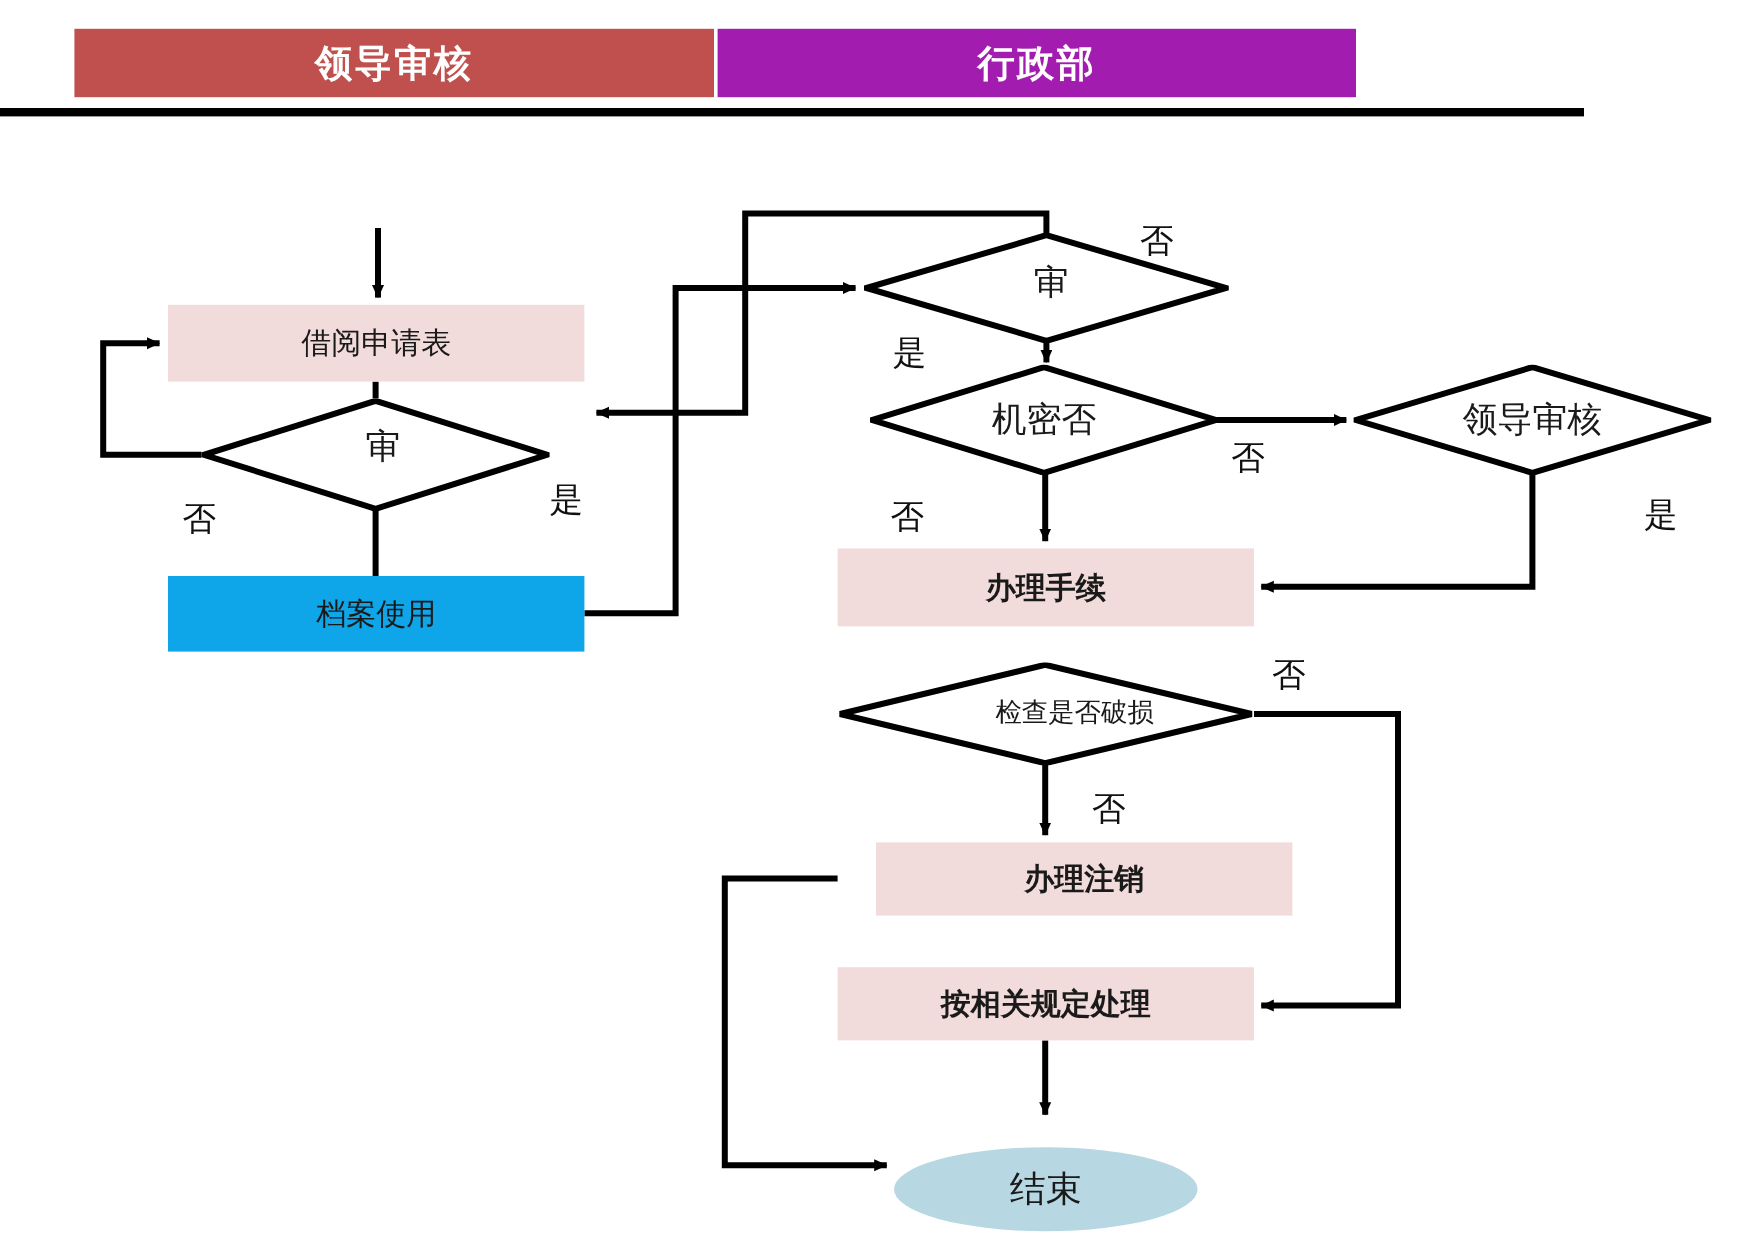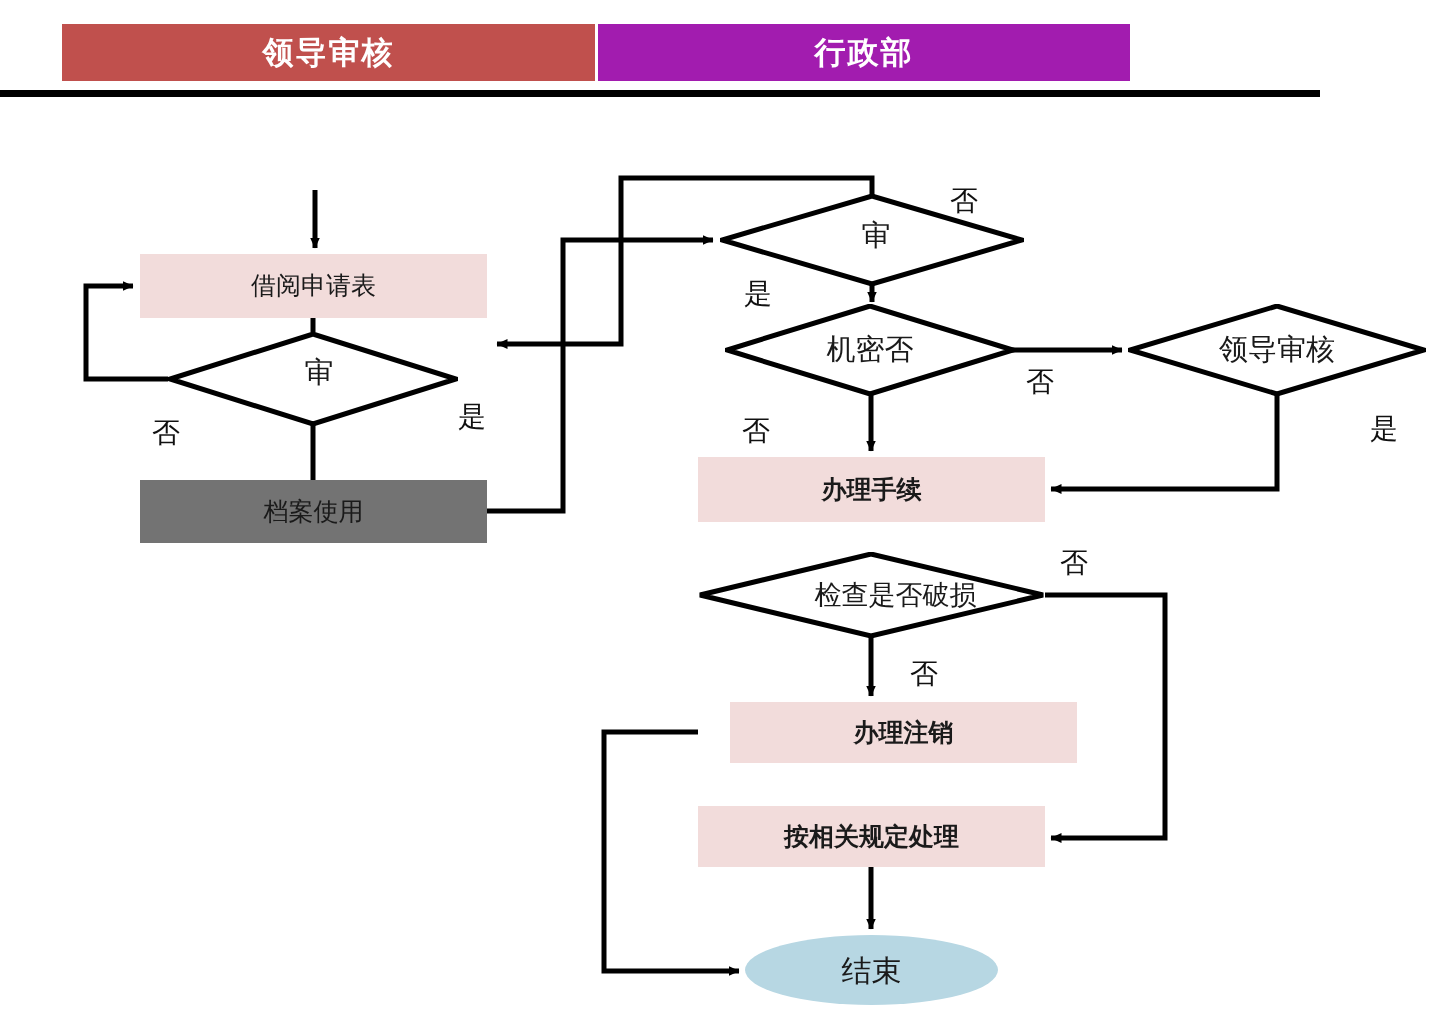--- a/index.html
+++ b/index.html
@@ -82,21 +82,21 @@
     <span>借阅申请表</span>
   </div>
 
   <div class="node dec" style="left:168px;top:332px;width:290px;height:94px;">
     <svg class="dec-shape" viewBox="0 0 290 94" preserveAspectRatio="none">
       <polygon points="145,2 288,47 145,92 2,47" fill="#ffffff" stroke="#000000" stroke-width="5" vector-effect="non-scaling-stroke"></polygon>
     </svg>
     <span class="dec-label" style="transform:translate(6px,-6px);">审</span>
   </div>
 
-  <div class="node proc" style="left:140px;top:480px;width:347px;height:63px;background:#737373;">
+  <div class="node proc" style="left:140px;top:480px;width:347px;height:63px;background:#0ea5e9;">
     <span>档案使用</span>
   </div>
 
   <div class="node dec" style="left:720px;top:194px;width:304px;height:92px;">
     <svg class="dec-shape" viewBox="0 0 304 92" preserveAspectRatio="none">
       <polygon points="152,2 302,46 152,90 2,46" fill="#ffffff" stroke="#000000" stroke-width="5" vector-effect="non-scaling-stroke"></polygon>
     </svg>
     <span class="dec-label" style="transform:translate(4px,-4px);">审</span>
   </div>
 
@@ -115,32 +115,32 @@
   </div>
 
   <div class="node proc" style="left:698px;top:457px;width:347px;height:65px;background:#f2dcdb;font-weight:bold;">
     <span>办理手续</span>
   </div>
 
   <div class="node dec" style="left:698px;top:552px;width:347px;height:86px;">
     <svg class="dec-shape" viewBox="0 0 347 86" preserveAspectRatio="none">
       <polygon points="173,2 345,43 173,84 2,43" fill="#ffffff" stroke="#000000" stroke-width="5" vector-effect="non-scaling-stroke"></polygon>
     </svg>
-    <span class="dec-label" style="font-size:27px;margin-left:48px;">检查是否破损</span>
+    <span class="dec-label" style="font-size:22px;margin-left:48px;">检查是否破损</span>
   </div>
 
   <div class="node proc" style="left:698px;top:702px;width:347px;height:61px;background:#f2dcdb;font-weight:bold;margin-left:32px;">
     <span>办理注销</span>
   </div>
 
   <div class="node proc" style="left:698px;top:806px;width:347px;height:61px;background:#f2dcdb;font-weight:bold;">
     <span>按相关规定处理</span>
   </div>
 
-  <div class="node term" style="left:745px;top:935px;width:253px;height:70px;background:#b7d7e3;">
+  <div class="node term" style="left:745px;top:956px;width:253px;height:70px;background:#b7d7e3;">
     <span>结束</span>
   </div>
 
   <div class="elabel" style="left:152px;top:414px;">否</div>
 
   <div class="elabel" style="left:458px;top:398px;">是</div>
 
   <div class="elabel" style="left:950px;top:182px;">否</div>
 
   <div class="elabel" style="left:744px;top:275px;">是</div>

